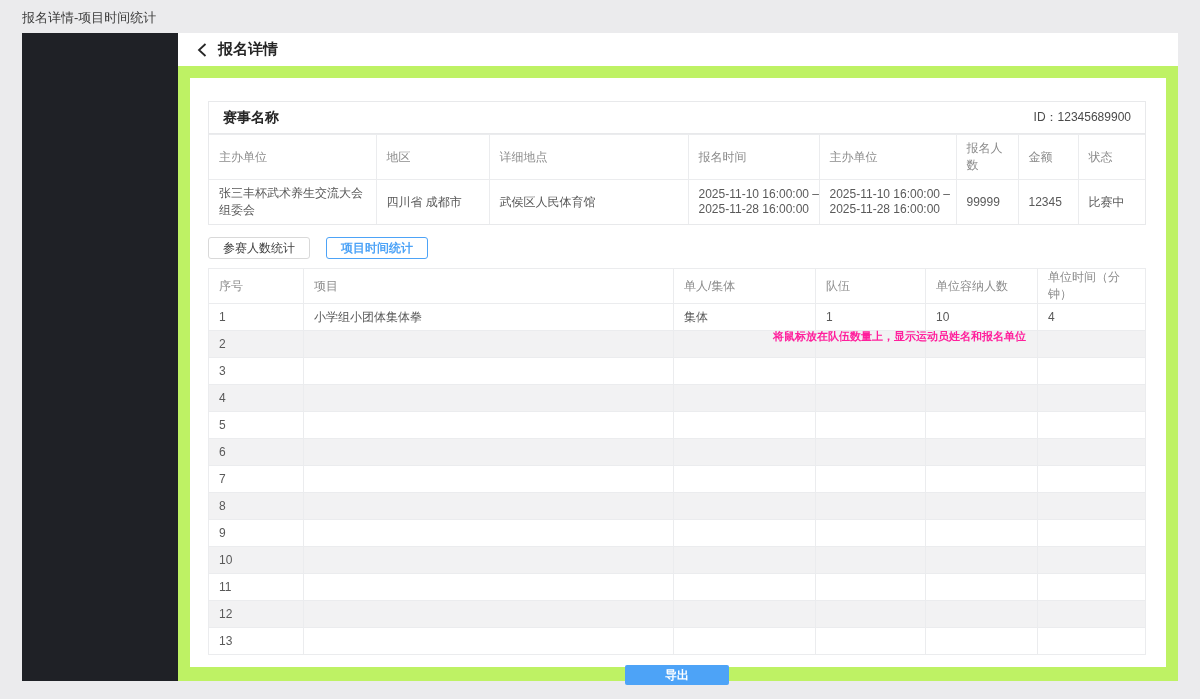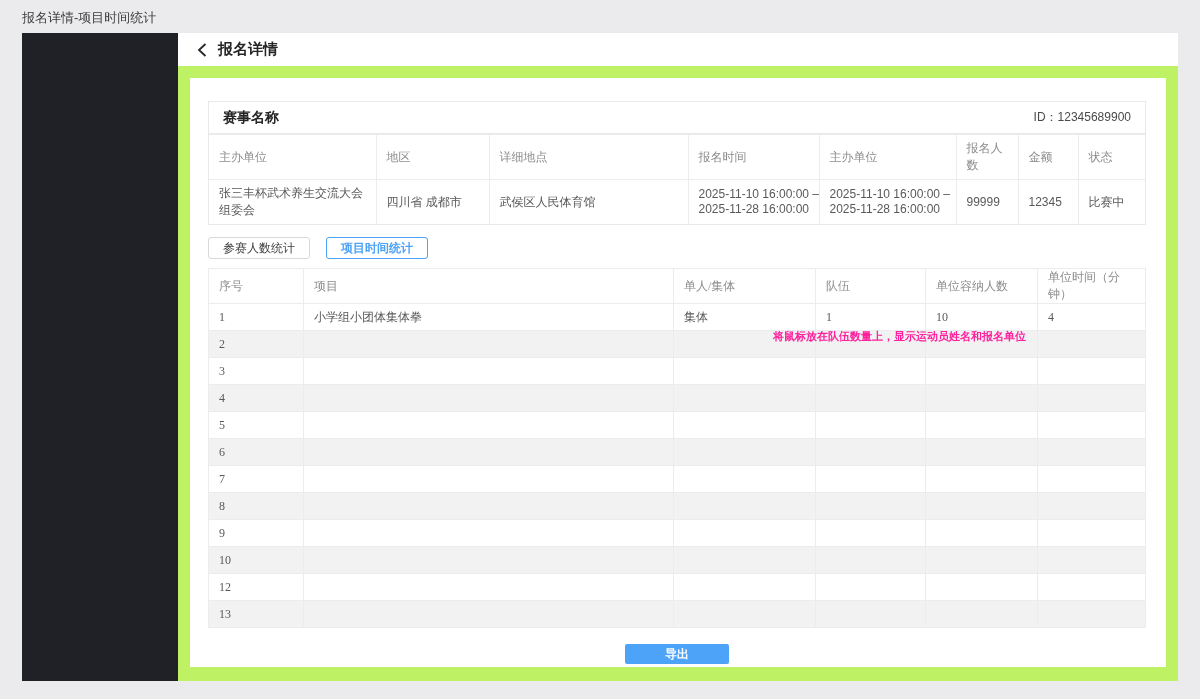--- a/index.html
+++ b/index.html
@@ -41,30 +41,30 @@
   .time-line { line-height:15px; white-space:nowrap; }
   .status-green { color:var(--green,#3bb874); font-weight:bold; }
 
   
   .tabs { margin-top:12px; display:flex; gap:16px; }
   .tab-btn { height:22px; padding:0 14px; font-size:12px; background:#fff; border:1px solid #d9d9d9;
              border-radius:3px; color:#404040; cursor:pointer; font-family:inherit; }
   .tab-btn.active { border-color:var(--accent,#4da3f7); color:var(--accent,#4da3f7); font-weight:bold; }
 
   
-  .table-wrap { position:relative; margin-top:9px;font-family:Liberation Serif, serif; }
+  .table-wrap { position:relative; margin-top:9px; }
   .main-table th, .main-table td { border:1px solid #ebecee; text-align:left; }
   .main-table th { height:28px; padding:0 10px; font-size:12px; font-weight:normal; color:#8c8c8c; background:#fff; }
   .main-table td { height:27px; padding:0 10px; font-size:12px; color:#595959; }
   .main-table tbody tr:nth-child(even) td { background:#f2f2f3; }
   .annotation { position:absolute; top:61px; left:565px; font-size:11px; font-weight:bold;
                 color:var(--pink,#ff1f9c); white-space:nowrap; pointer-events:none; }
 
   
-  .footer-bar { margin-top:16px; text-align:center; }
+  .footer-bar { margin-top:10px; text-align:center; }
   .export-btn { width:104px; height:20px; background:var(--accent,#4da3f7); color:#fff; border:none;
                 border-radius:2px; font-size:12px; font-weight:bold; cursor:pointer; font-family:inherit; line-height:20px; }
 </style>
 </head>
 <body>
 
 <div class="topbar">报名详情-项目时间统计</div>
 
 <div class="screen">
   <aside class="sidebar"></aside>
@@ -233,20 +233,28 @@
               </tr>
               <tr>
                 <td>10</td>
                 <td></td>
                 <td></td>
                 <td></td>
                 <td></td>
                 <td></td>
               </tr>
               <tr>
+                <td>11</td>
+                <td></td>
+                <td></td>
+                <td></td>
+                <td></td>
+                <td></td>
+              </tr>
+              <tr>
                 <td>12</td>
                 <td></td>
                 <td></td>
                 <td></td>
                 <td></td>
                 <td></td>
               </tr>
               <tr>
                 <td>13</td>
                 <td></td>

